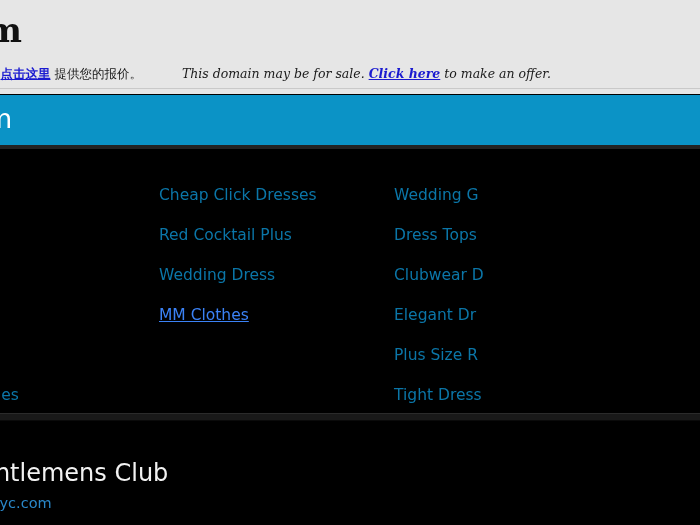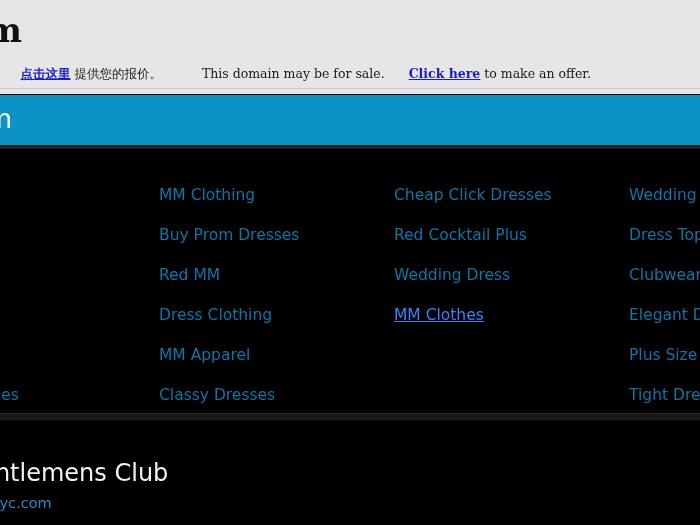--- a/index.html
+++ b/index.html
@@ -55,27 +55,27 @@
     color: #1a1a1a;
     line-height: 16px;
   }
 
   .parking-offer-cn {
     display: inline;
   }
   .parking-offer-en {
     display: inline;
     margin-left: 40px;
+    font-style: italic;
   }
   .parking-link {
     color: #1a1ad0;
     text-decoration: underline;
     font-weight: 700;
     cursor: pointer;
-    margin-left: 20px;
   }
   .parking-divider {
     position: absolute;
     left: 0;
     top: 88px;
     width: 700px;
     height: 1px;
     background: #c9c9c9;
   }
 
@@ -237,28 +237,20 @@
 
       <div class="link-col">
         <a class="farm-link">Software</a>
         <a class="farm-link"></a>
         <a class="farm-link"></a>
         <a class="farm-link"></a>
         <a class="farm-link">ess Plus</a>
         <a class="farm-link">ress Clothes</a>
       </div>
 
-      <div class="link-col">
-        <a class="farm-link">MM Clothing</a>
-        <a class="farm-link">Buy Prom Dresses</a>
-        <a class="farm-link">Red MM</a>
-        <a class="farm-link">Dress Clothing</a>
-        <a class="farm-link">MM Apparel</a>
-        <a class="farm-link">Classy Dresses</a>
-      </div>
 
       <div class="link-col">
         <a class="farm-link">Cheap Click Dresses</a>
         <a class="farm-link">Red Cocktail Plus</a>
         <a class="farm-link">Wedding Dress</a>
         <a class="farm-link active">MM Clothes</a>
       </div>
 
       <div class="link-col">
         <a class="farm-link">Wedding G</a>

